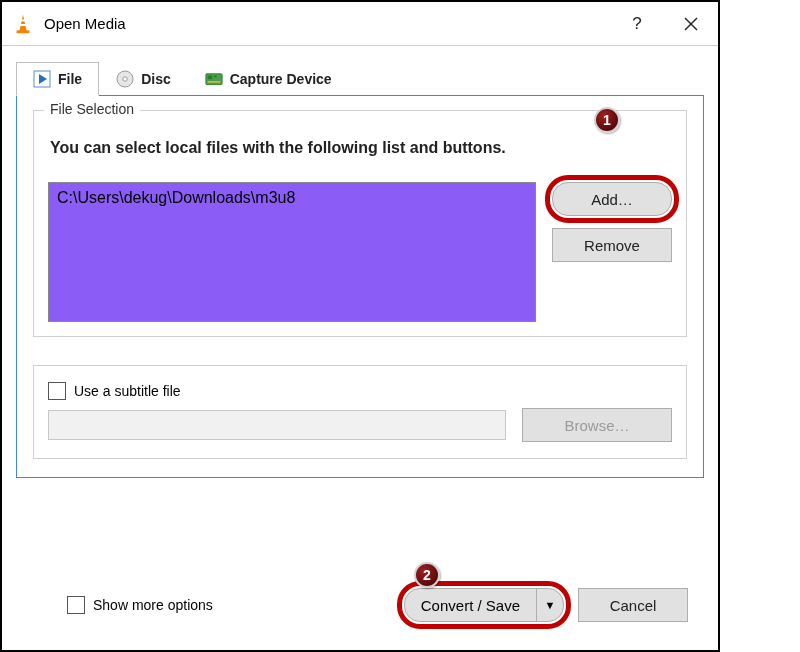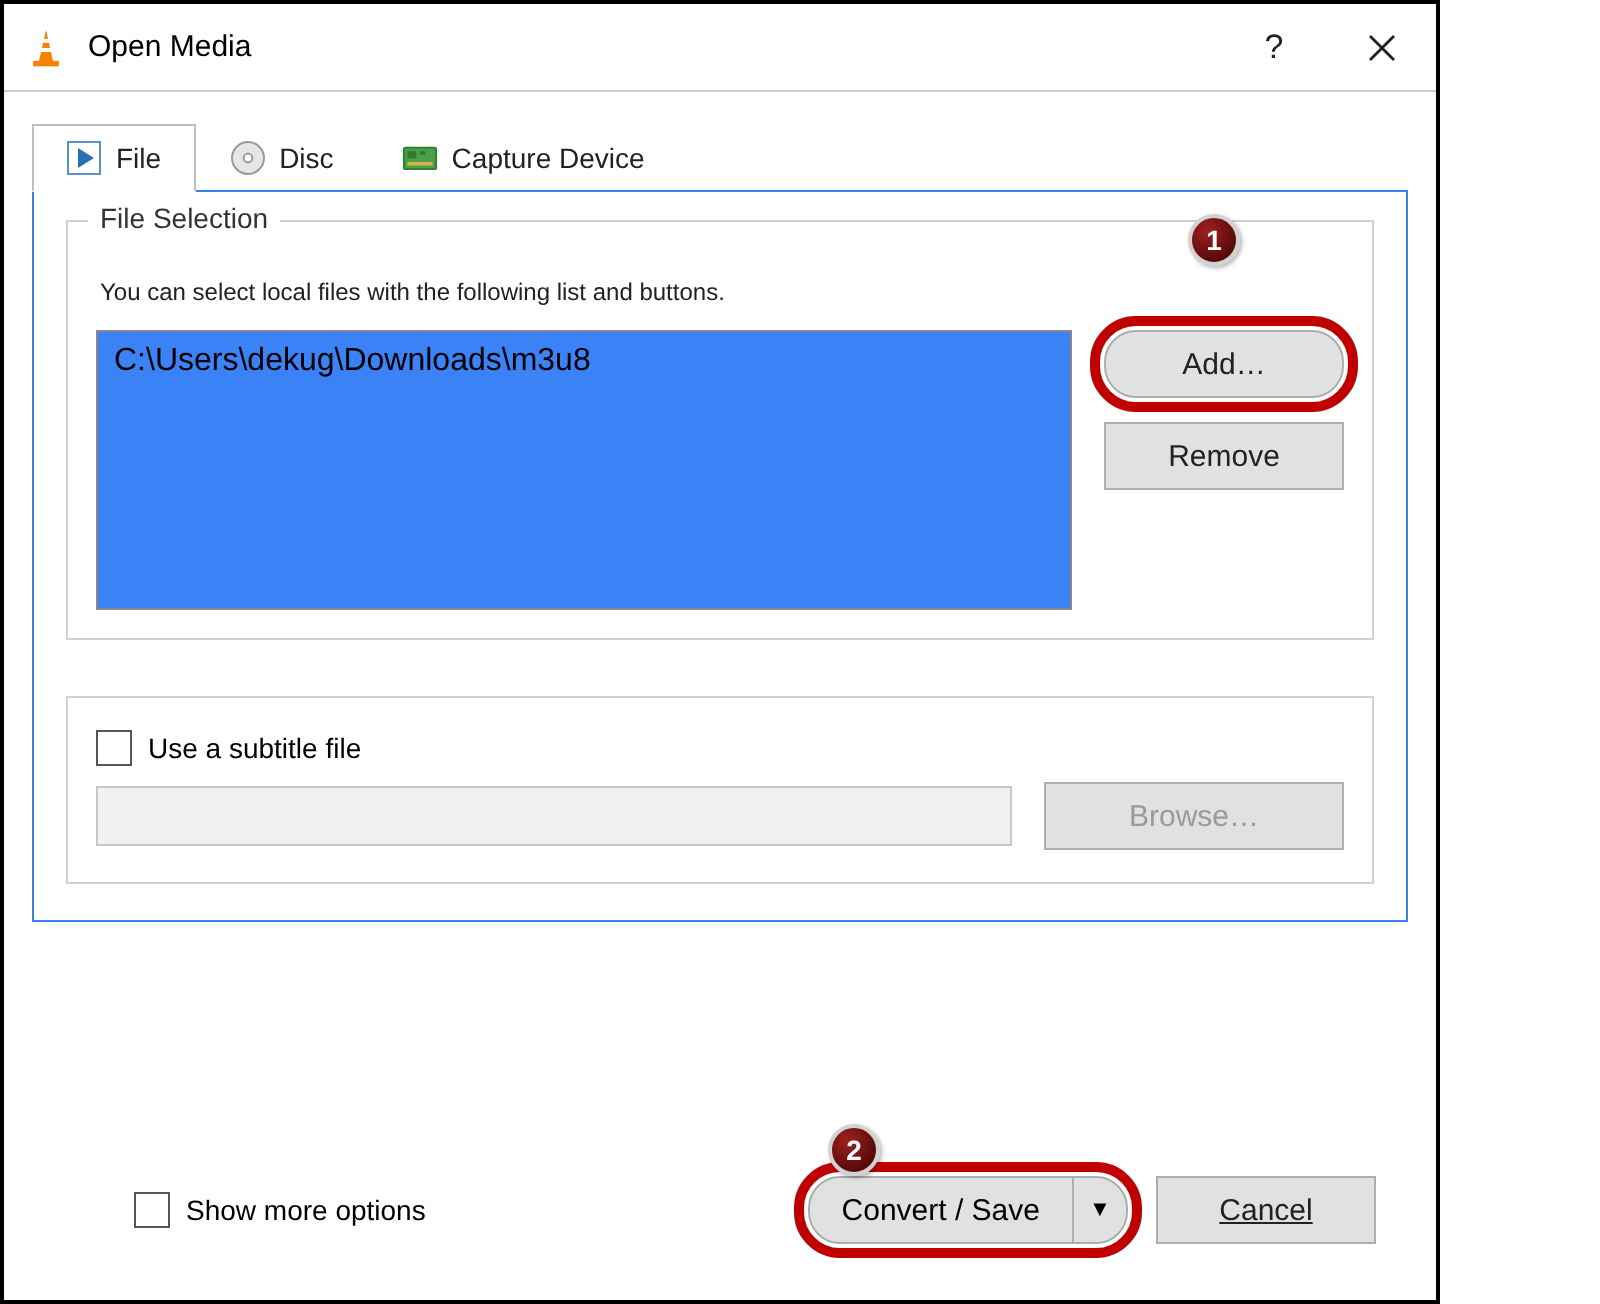--- a/index.html
+++ b/index.html
@@ -46,20 +46,21 @@
     display: flex;
     flex-direction: column;
     position: relative;
   }
   
   .tabs {
     display: flex;
     align-items: flex-end;
     height: 36px;
     position: relative;
+    font-weight: bold;
   }
   .tab {
     display: flex;
     align-items: center;
     gap: 7px;
     padding: 6px 16px;
     border: 1px solid transparent;
     font-size: 14px;
     color: #222;
     background: #fff;
@@ -90,29 +91,29 @@
   }
   .groupbox .legend {
     position: absolute;
     top: -10px;
     left: 10px;
     background: #fff;
     padding: 0 6px;
     font-size: 14px;
     color: #333;
   }
-  .instr { margin: 6px 0 12px 2px; font-size: 12px; color: #222; }
+  .instr { margin: 6px 0 25px 2px; font-size: 16px; color: #222; font-weight: bold; }
   .file-row { display: flex; gap: 16px; align-items: flex-start; }
   .file-list {
     flex: 1;
     height: 140px;
     border: 1px solid #888;
     padding: 6px 8px;
     font-size: 16px;
-    background: #3b82f6;
+    background: #8b5cf6;
     overflow: auto;
   }
   .file-btns { display: flex; flex-direction: column; gap: 12px; align-items: flex-end; }
   .btn {
     min-width: 120px;
     height: 34px;
     background: #e1e1e1;
     border: 1px solid #adadad;
     font-size: 15px;
     display: flex;
@@ -285,19 +286,19 @@
         <span>Show more options</span>
       </div>
       <span class="spacer"></span>
 
       <div class="badge" style="position:absolute; right:264px; bottom:56px;">2</div>
 
       <div class="split-btn highlight-red">
         <div class="main">Convert / Save</div>
         <div class="arrow">▼</div>
       </div>
-      <div class="btn" style="min-width:110px;text-decoration:underline;">
+      <div class="btn" style="min-width:110px;">
         <span>Cancel</span>
       </div>
     </div>
 
   </div>
 </div>
 
 </body></html>

